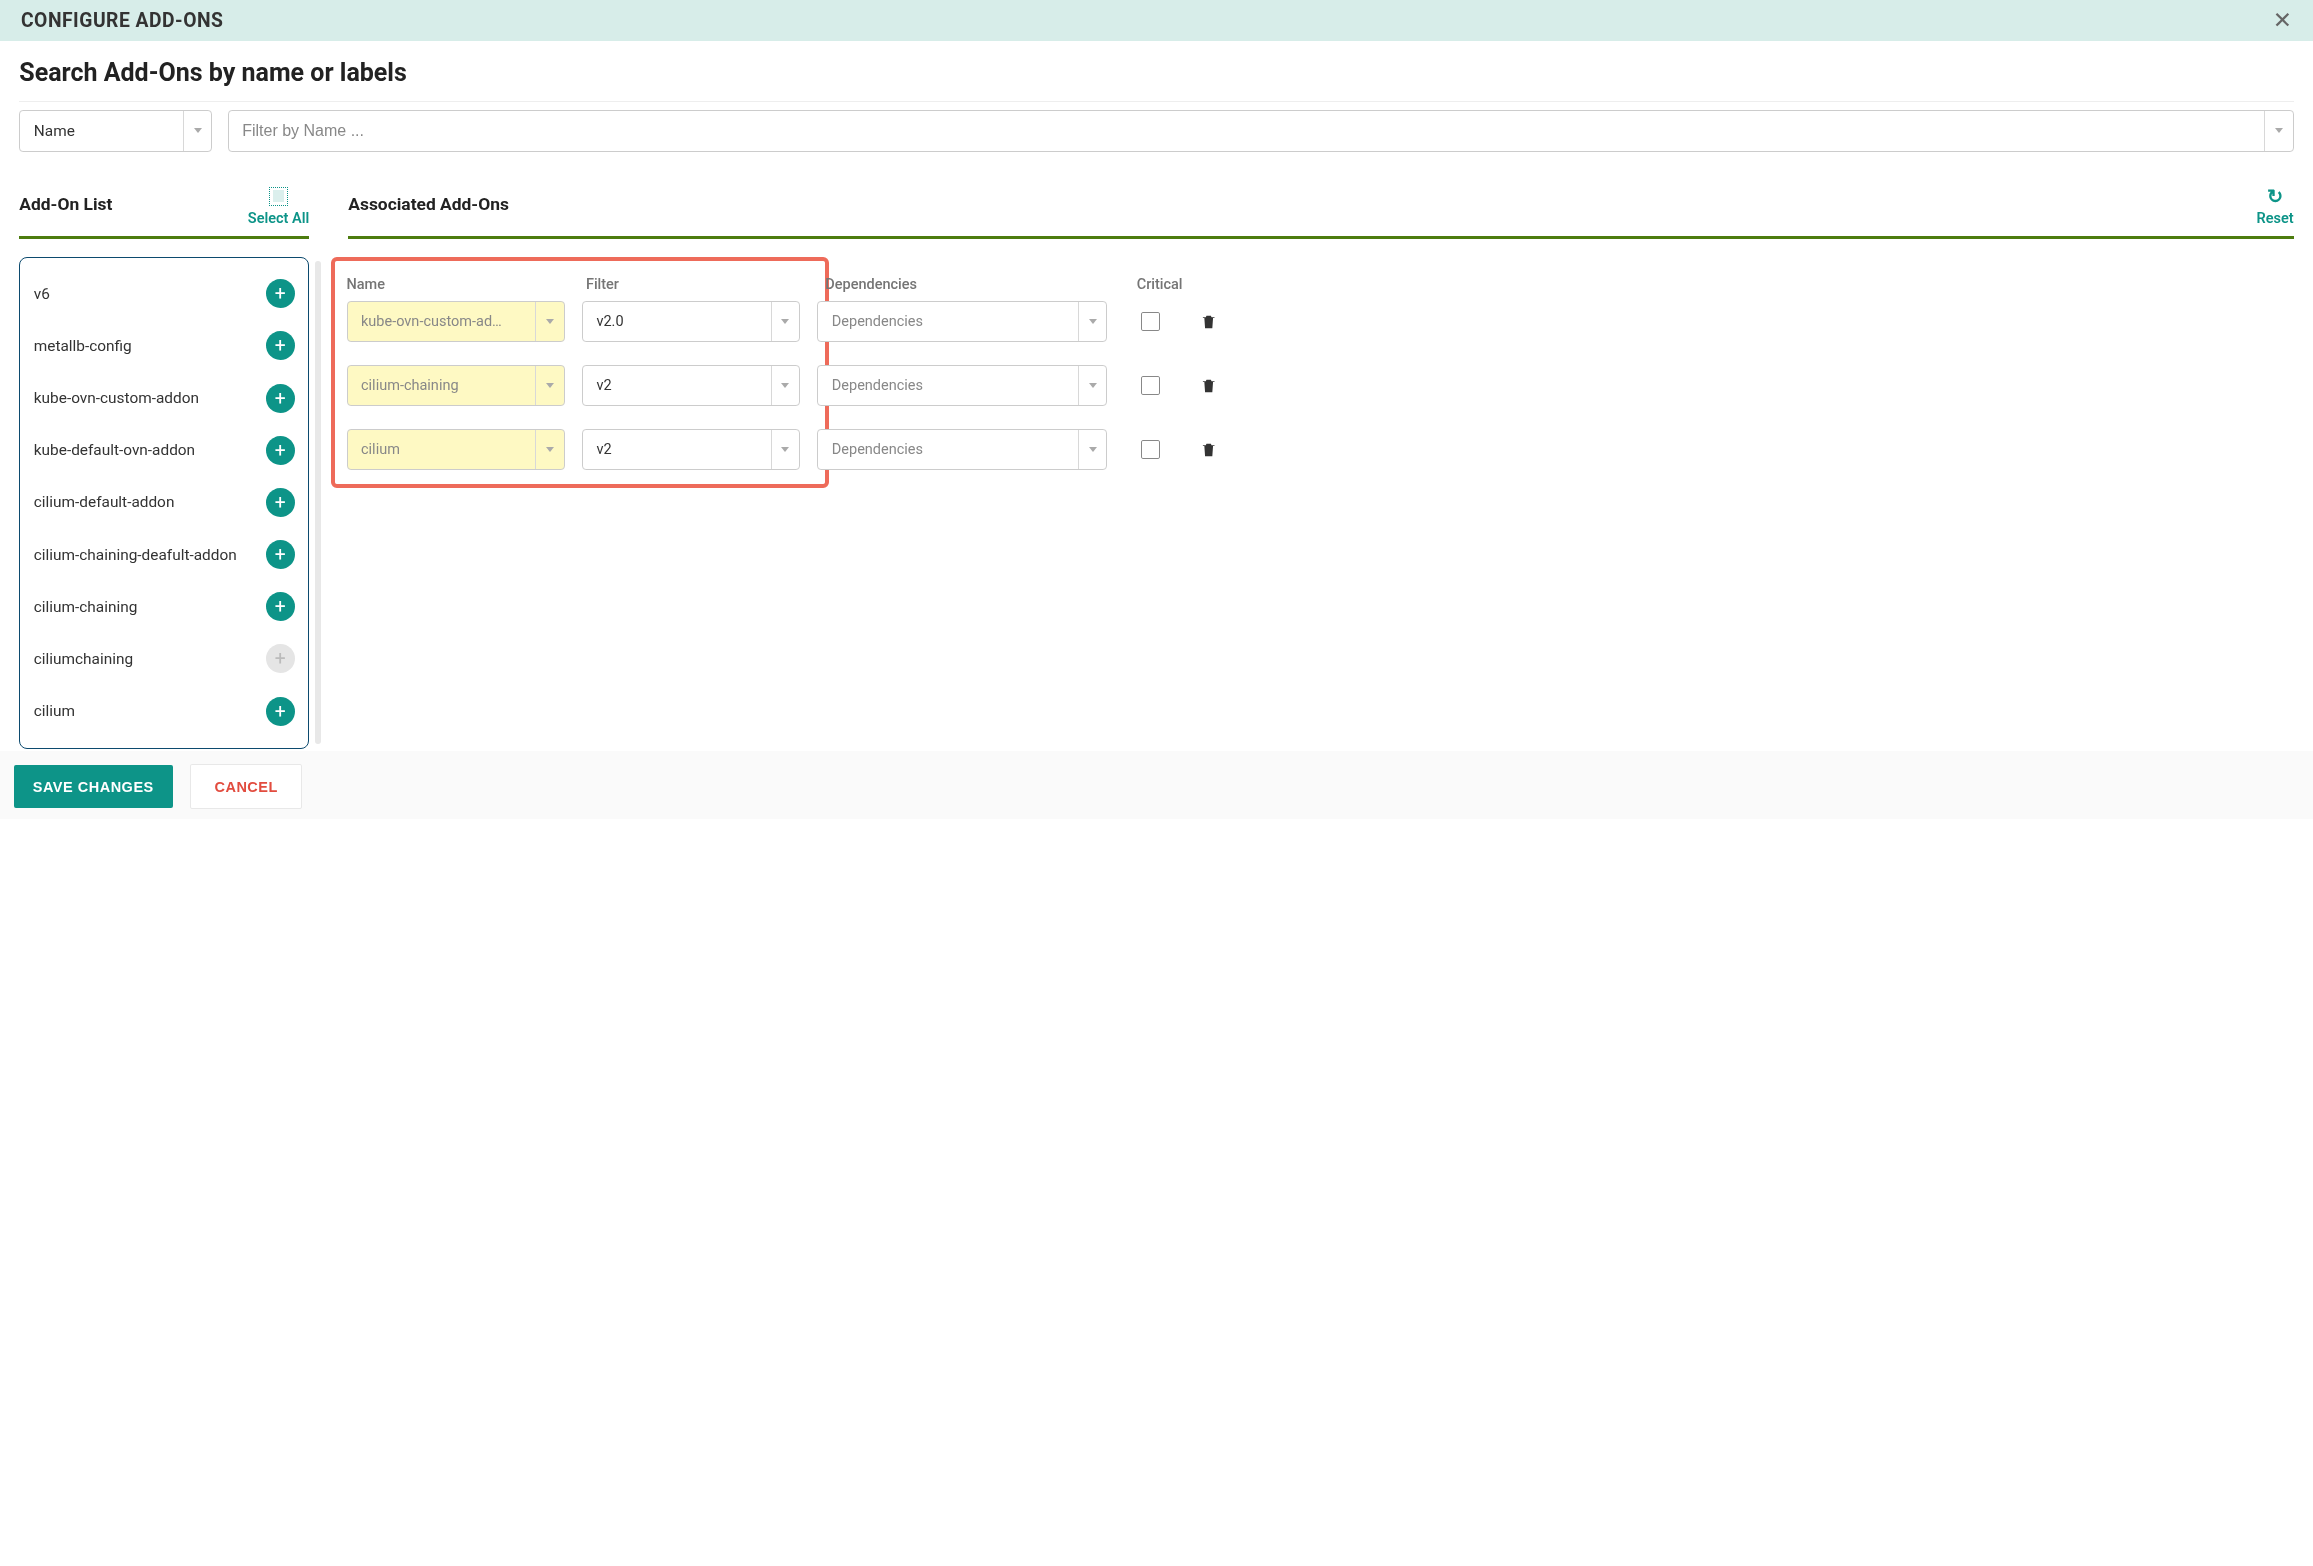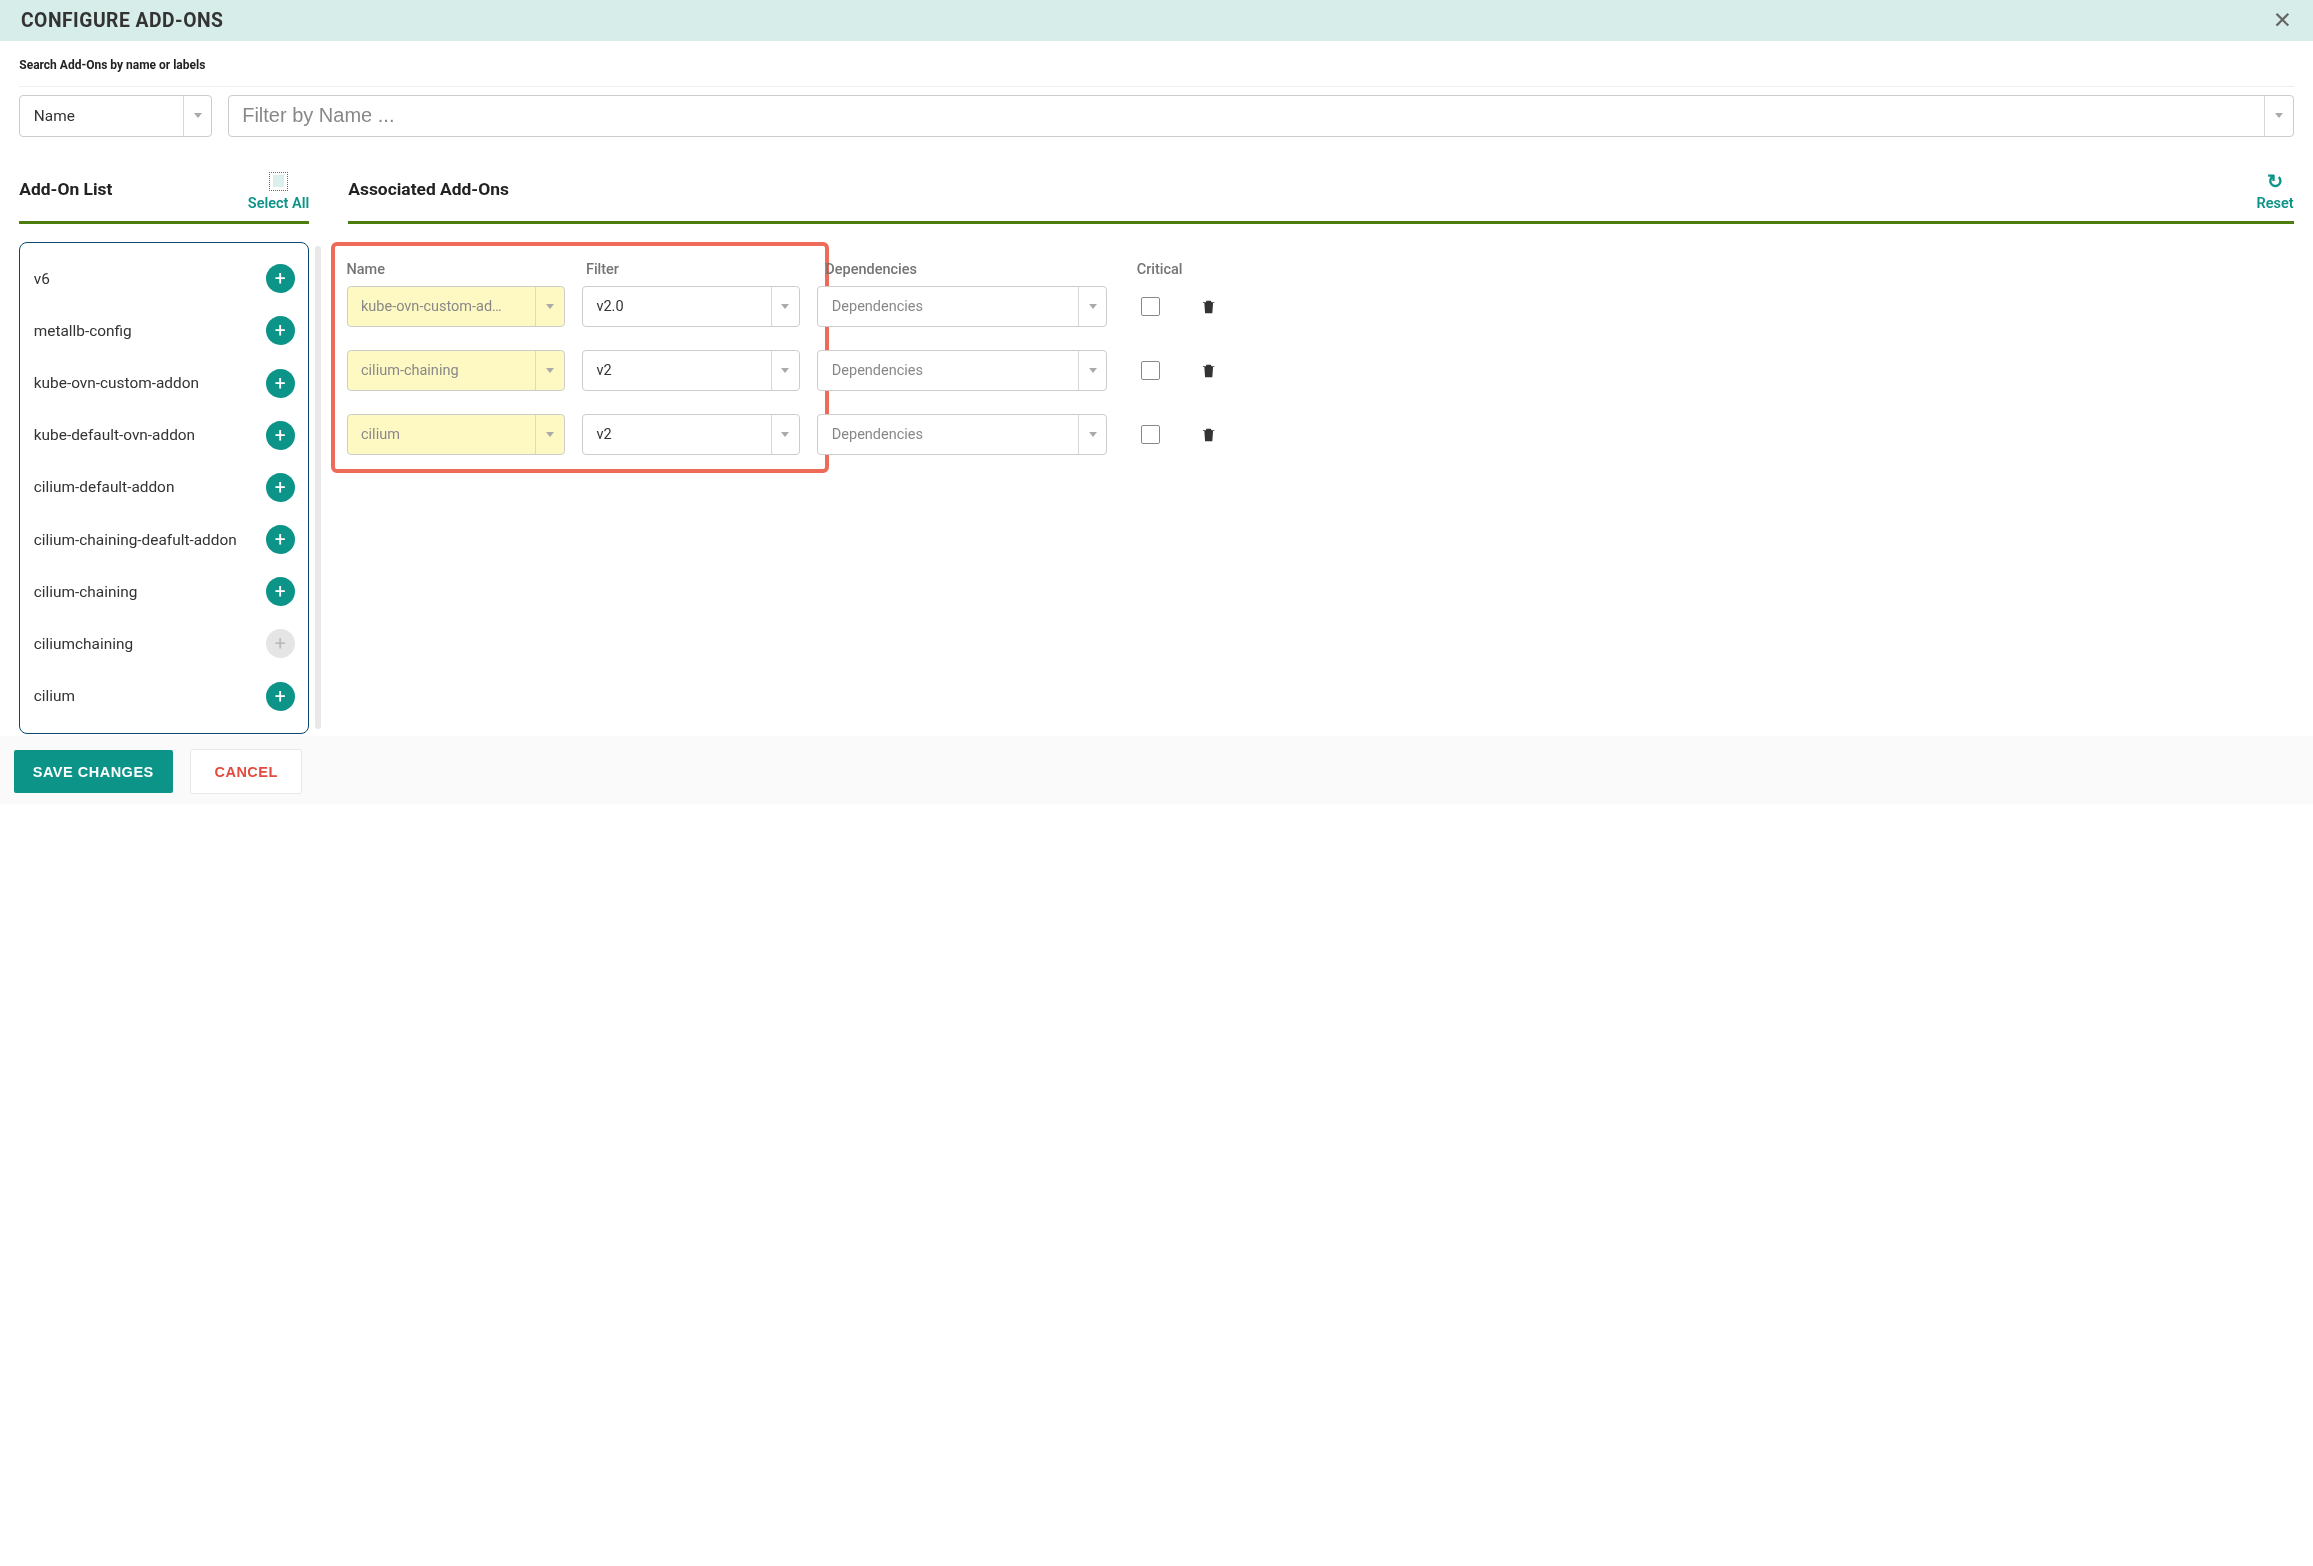--- a/index.html
+++ b/index.html
@@ -3,39 +3,39 @@
 <meta charset="utf-8">
 <style>
 * { box-sizing: border-box; margin: 0; padding: 0; }
 body { font-family: -apple-system, BlinkMacSystemFont, "Segoe UI", Roboto, Arial, sans-serif; font-size: 13.5px; color: #333; background: #fff; }
 
 .modal-header { background: #d7ede9; padding: 7px 21px; display: flex; justify-content: space-between; align-items: center; }
 .modal-title { font-size: 19.3px; font-weight: 700; letter-spacing: 0.5px; color: #333; text-transform: uppercase; }
 .close-icon { font-size: 23px; color: #666; cursor: pointer; font-weight: 300; }
 
 .content { padding: 17.4px 19.3px 0 19.3px; }
-.search-label { font-size: 12px; font-weight: 700; color: #222; margin-bottom: 13.5px; }
+.search-label { font-size: 25px; font-weight: 700; color: #222; margin-bottom: 13.5px; }
 .search-row { display: flex; gap: 15.4px; margin-bottom: 35px; padding-top:7.7px; }
 
 .select-box {
   display: flex; align-items: center; justify-content: space-between;
   border: 1px solid #ccc; border-radius: 3.9px; padding: 0 0 0 13.5px; height: 42px;
   background: #fff; font-size: 15.4px; color: #333;
 }
 .select-box .chev-wrap { border-left: 1px solid #d8d8d8; height: 100%; display:flex; align-items:center; padding: 0 9.7px; }
 .select-box.disabled { background: #fef9c3; color: #888; }
 .select-box.disabled .chev-wrap { border-left: 1px solid #d8d8d8; }
 .chev {
   width: 0; height: 0; border-left: 4.8px solid transparent; border-right: 4.8px solid transparent;
   border-top: 5.8px solid #aaa;
 }
 
 .name-select { width: 193px; }
 .filter-input { flex: 1; }
-.filter-input-inner { flex:1; outline:none; border:none; font-size:20px; padding:0; color:#333; }
+.filter-input-inner { flex:1; outline:none; border:none; font-size:16px; padding:0; color:#333; }
 .filter-input-inner::placeholder { color: #888; }
 
 .main-columns { display: flex; gap: 0; }
 .left-col { width: 290px; flex-shrink:0; }
 .right-col { flex: 1; padding-left: 39px; }
 
 .col-header { display: flex; justify-content: space-between; align-items: center; padding-bottom: 9.7px; border-bottom: 3px solid #4d7c0f; margin-bottom: 17.4px; }
 .col-title { font-size: 17.4px; font-weight: 700; color: #222; padding-bottom: 5.8px;}
 .action-stack { display:flex; flex-direction:column; align-items:center; gap:3.9px; color:#0d9488; font-weight:600; font-size:14.5px; cursor:pointer; }
 .select-all-icon { width:19.3px; height:19.3px; border:1.9px dotted #0d9488; position:relative; }

